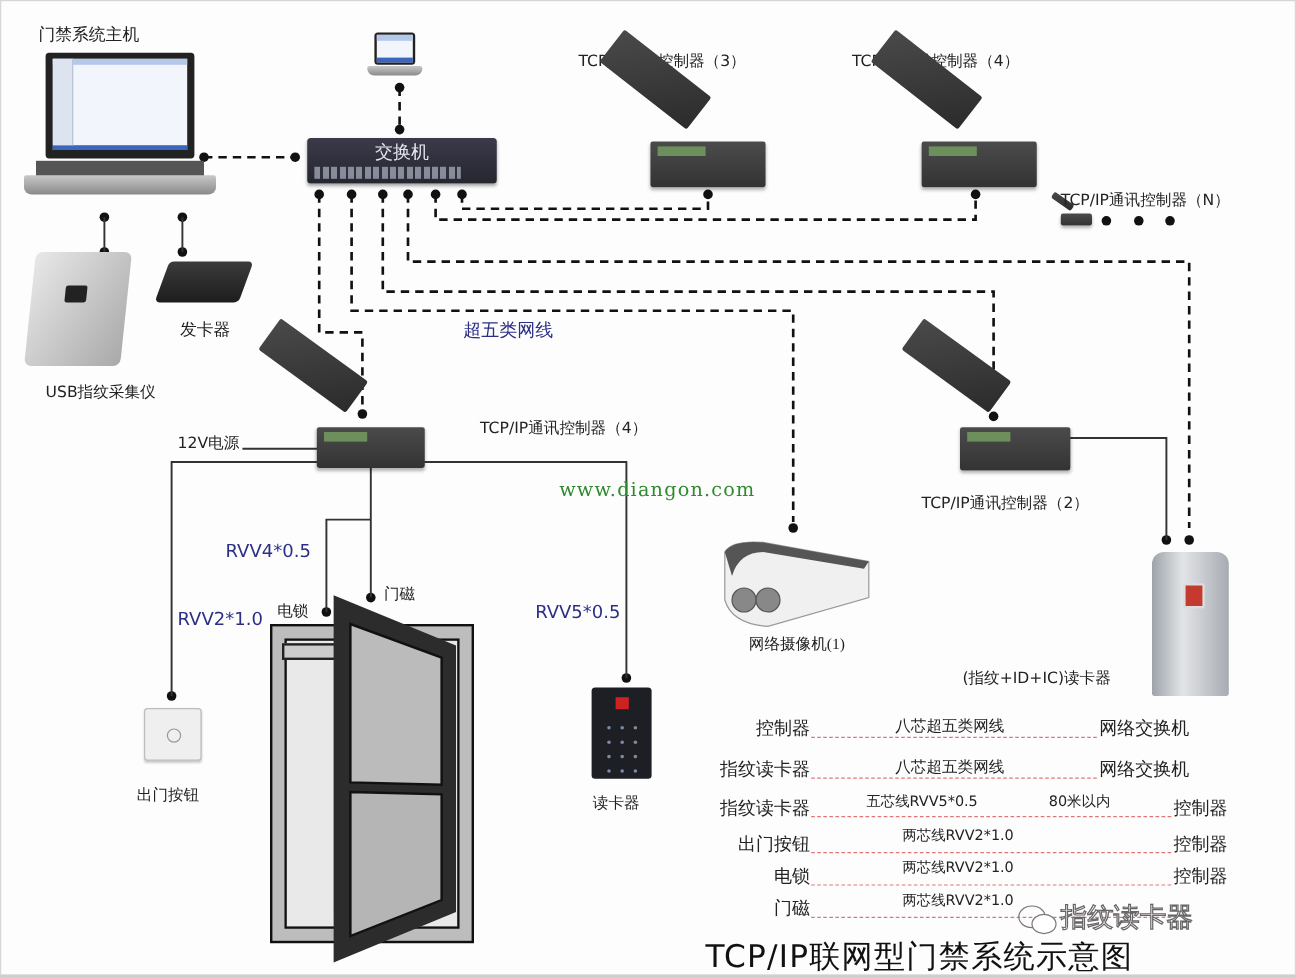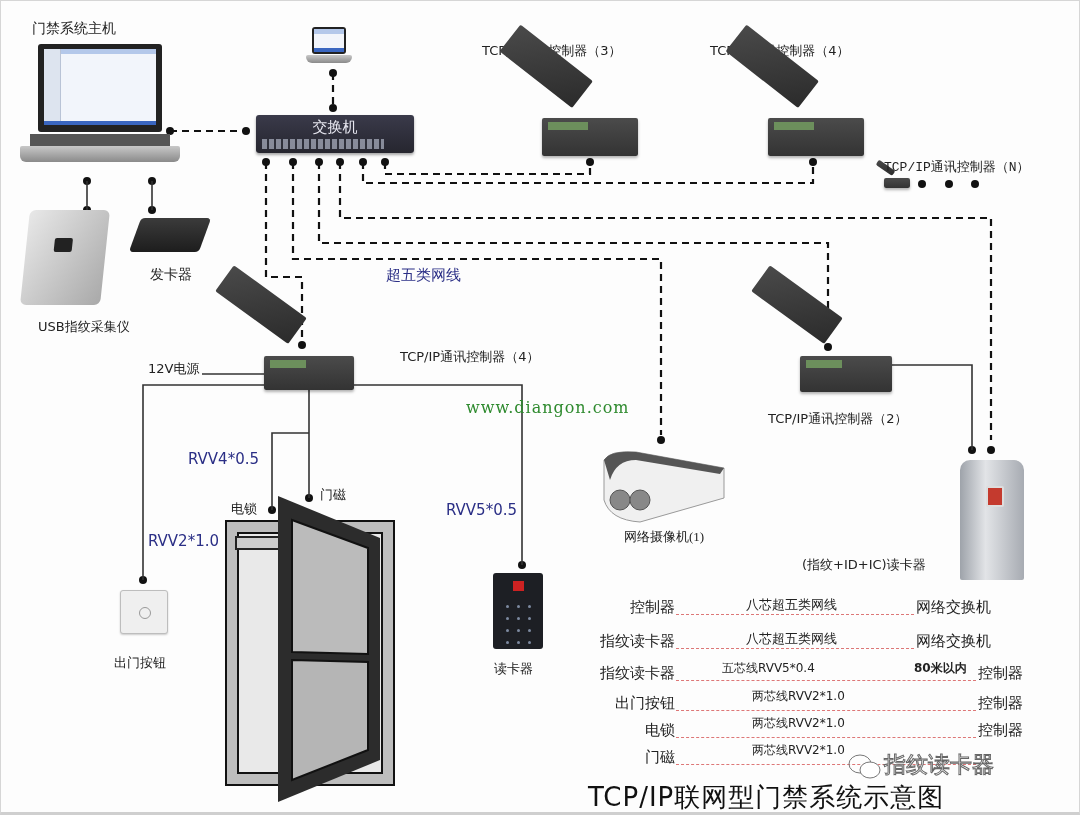--- a/index.html
+++ b/index.html
@@ -165,21 +165,21 @@
   <div class="lid" style="left:0;top:4px;width:92px;height:34px;transform:rotate(38deg);"></div>
   <div class="box" style="left:62px;top:48px;width:96px;height:38px;">
       <div class="pcb" style="left:6px;top:4px;width:40px;height:8px;"></div>
     </div>
 </div>
 
 <div class="device ctrl" style="left:872px;top:168px;width:40px;height:22px;">
   <div class="lid" style="left:0;top:2px;width:20px;height:6px;transform:rotate(35deg);"></div>
   <div class="box" style="left:12px;top:10px;width:26px;height:10px;"></div>
 </div>
-<div class="lbl" style="left:884px;top:158px;font-family:Liberation Mono, monospace;">TCP/IP通讯控制器（N）</div>
+<div class="lbl" style="left:884px;top:158px;">TCP/IP通讯控制器（N）</div>
 
 <div class="lbl blue" style="left:386px;top:266px;">超五类网线</div>
 
 <div class="device ctrl" style="left:198px;top:312px;width:160px;height:80px;">
   <div class="lid" style="left:0;top:0;width:90px;height:32px;transform:rotate(36deg);"></div>
   <div class="box" style="left:66px;top:44px;width:90px;height:34px;">
       <div class="pcb" style="left:6px;top:4px;width:36px;height:8px;"></div>
     </div>
 </div>
 <div class="lbl" style="left:400px;top:348px;">TCP/IP通讯控制器（4）</div>
@@ -189,21 +189,21 @@
 
 <div class="device ctrl" style="left:734px;top:312px;width:160px;height:80px;">
   <div class="lid" style="left:0;top:0;width:90px;height:32px;transform:rotate(36deg);"></div>
   <div class="box" style="left:66px;top:44px;width:92px;height:36px;">
       <div class="pcb" style="left:6px;top:4px;width:36px;height:8px;"></div>
     </div>
 </div>
 <div class="lbl" style="left:768px;top:410px;">TCP/IP通讯控制器（2）</div>
 
 <div class="lbl blue" style="left:188px;top:450px;">RVV4*0.5</div>
-<div class="lbl blue" style="left:148px;top:532px;text-align:right;">RVV2*1.0</div>
+<div class="lbl blue" style="left:148px;top:507px;text-align:right;">RVV2*1.0</div>
 <div class="lbl blue" style="left:446px;top:460px;margin-top:41px;">RVV5*0.5</div>
 
 <div class="lbl" style="left:231px;top:500px;">电锁</div>
 <div class="lbl" style="left:320px;top:486px;">门磁</div>
 
 <svg class="camera" style="left:596px;top:450px;" width="134" height="80">
   <path d="M8,10 Q14,0 40,2 L128,18 L128,48 L44,72 Q14,70 8,50 Z" fill="#f0f0f0" stroke="#999"></path>
   <path d="M8,10 Q14,0 40,2 L128,18 L124,24 L40,10 Q20,10 14,30 Z" fill="#555"></path>
   <circle cx="24" cy="50" r="10" fill="#888" stroke="#555"></circle>
   <circle cx="44" cy="50" r="10" fill="#888" stroke="#555"></circle>
@@ -256,22 +256,22 @@
   </div>
   <div class="legend-row" style="left:0;top:632px;width:1080px;height:24px;">
     <span style="position:absolute;right:405px;top:0;">指纹读卡器</span>
     <span class="dash" style="left:676px;width:238px;top:16px;"></span>
     <span class="mid" style="left:746px;top:-2px;font-size:13px;">八芯超五类网线</span>
     <span style="position:absolute;left:916px;top:0;">网络交换机</span>
   </div>
   <div class="legend-row" style="left:0;top:664px;width:1080px;height:24px;">
     <span style="position:absolute;right:405px;top:0;">指纹读卡器</span>
     <span class="dash" style="left:676px;width:300px;top:16px;"></span>
-    <span class="mid" style="left:722px;top:-4px;">五芯线RVV5*0.4</span>
-    <span class="mid" style="left:914px;top:-4px;font-weight:bold;">80米以内</span>
+    <span class="mid" style="left:722px;top:-4px;">五芯线RVV5*0.5</span>
+    <span class="mid" style="left:874px;top:-4px;">80米以内</span>
     <span style="position:absolute;left:978px;top:0;">控制器</span>
   </div>
   <div class="legend-row" style="left:0;top:694px;width:1080px;height:24px;">
     <span style="position:absolute;right:405px;top:0;">出门按钮</span>
     <span class="dash" style="left:676px;width:300px;top:16px;"></span>
     <span class="mid" style="left:752px;top:-6px;">两芯线RVV2*1.0</span>
     <span style="position:absolute;left:978px;top:0;">控制器</span>
   </div>
   <div class="legend-row" style="left:0;top:721px;width:1080px;height:24px;">
     <span style="position:absolute;right:405px;top:0;">电锁</span>

